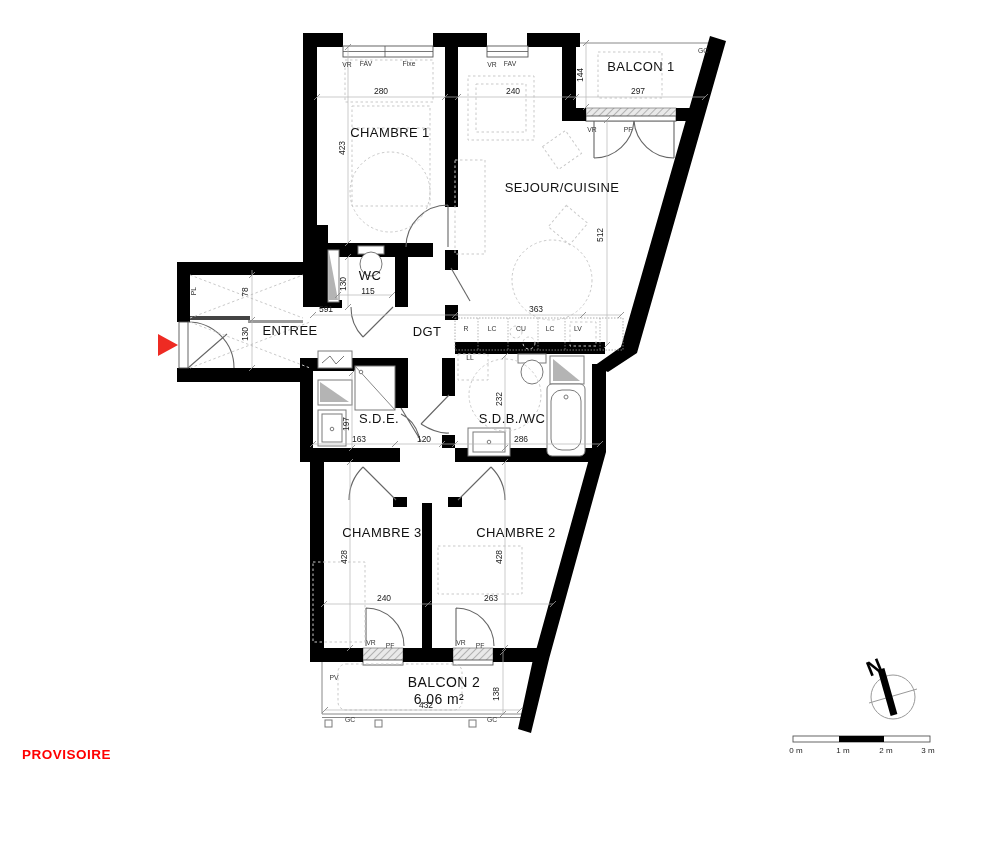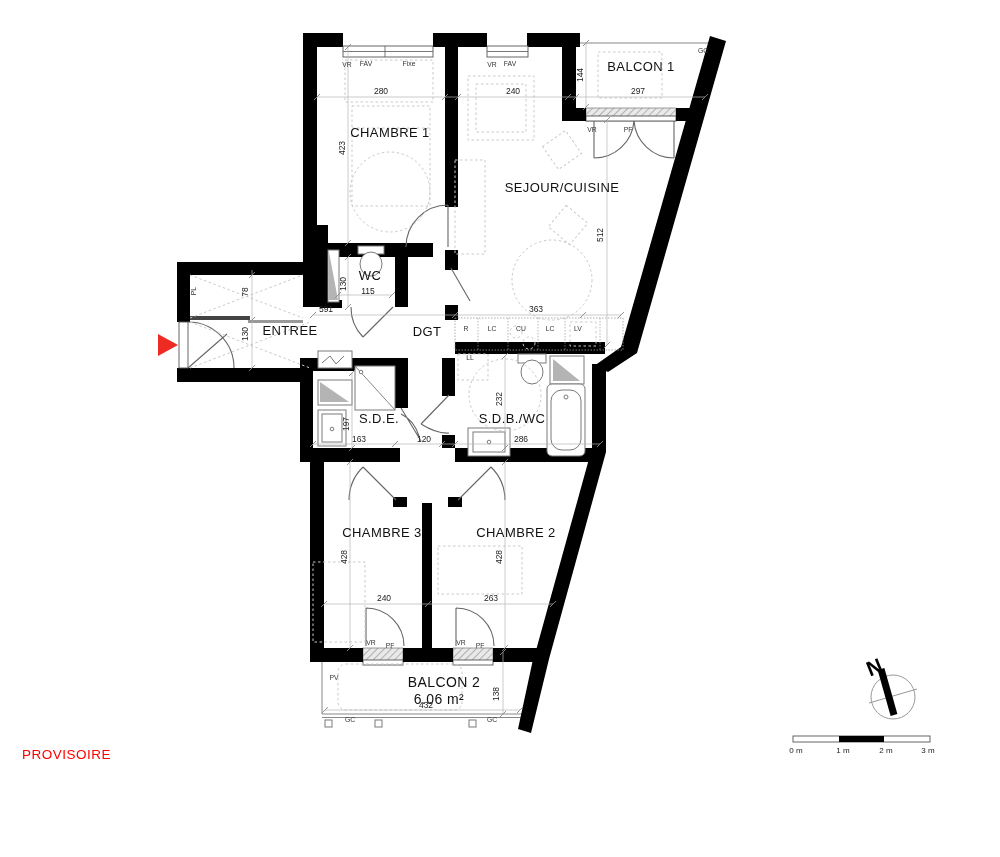--- a/index.html
+++ b/index.html
@@ -14,21 +14,21 @@
   .north{font-size:21px;font-weight:bold;fill:#000;}
   .wall{fill:#000;stroke:none;}
   .thin{stroke:#888;stroke-width:1;fill:none;}
   .door{stroke:#666;stroke-width:1.1;fill:none;}
   .win{fill:#fff;stroke:#555;stroke-width:0.9;}
   .fixt{fill:#fff;stroke:#7a7a7a;stroke-width:1;}
   .furn{fill:none;stroke:#c9c9c9;stroke-width:1;stroke-dasharray:2.5 2.5;}
   .dimline{stroke:#b5b5b5;stroke-width:0.7;fill:none;}
   .tick{stroke:#8a8a8a;stroke-width:0.9;fill:none;}
   .duct{fill:#b4b4b4;stroke:none;}
-  #stamp{position:absolute;left:22px;top:747px;font-size:13.5px;font-weight:normal;
+  #stamp{position:absolute;left:22px;top:747px;font-size:13.5px;font-weight:bold;
          color:#ff0000;letter-spacing:.5px;}
 </style>
 </head>
 <body>
 
 <div id="stage">
 <svg width="1000" height="857" viewBox="0 0 1000 857">
   <defs>
     <pattern id="hatch" width="5" height="5" patternUnits="userSpaceOnUse" patternTransform="rotate(45)">
       <rect width="5" height="5" fill="#e9e9e9"></rect>

